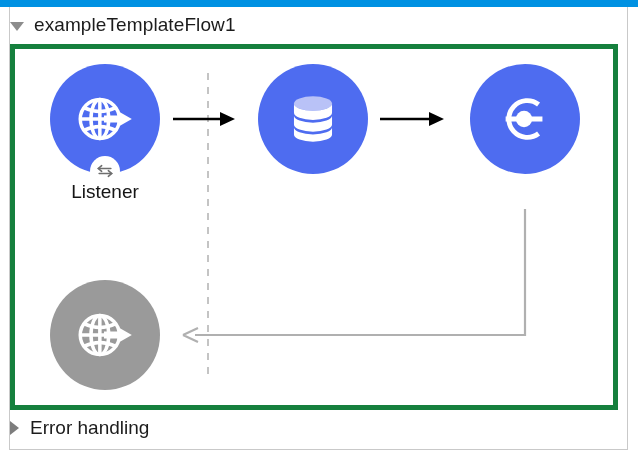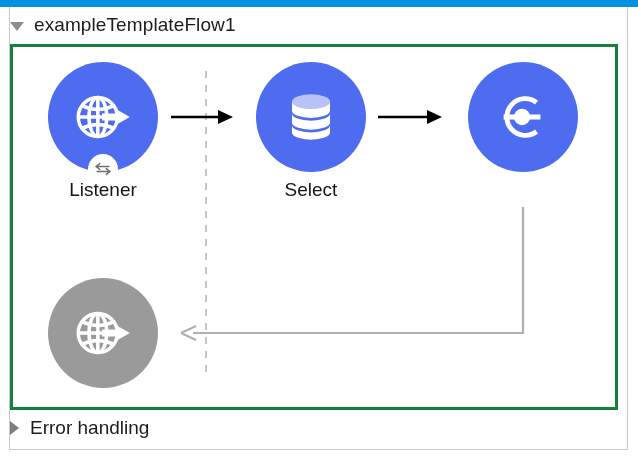--- a/index.html
+++ b/index.html
@@ -80,21 +80,21 @@
     white-space: nowrap;
   }
 
   
   .flow-body {
     position: absolute;
     left: 10px;
     top: 44px;
     width: 608px;
     height: 366px;
-    border: 3px solid #15803d;
+    border: 5px solid #15803d;
     box-sizing: border-box;
     background: #ffffff;
     overflow: hidden;
   }
 
   .svg-layer {
     position: absolute;
     left: 0;
     top: 0;
   }
@@ -214,21 +214,20 @@
     <div class="node-label" style="left:-20px; top:132px;">Listener</div>
 
     <div class="node node-blue" style="left:243px; top:15px;">
       <svg width="58" height="58" viewBox="0 0 64 64">
         <ellipse cx="32" cy="15" rx="21" ry="8" fill="#b9c2f7"></ellipse>
         <path d="M 11 15 L 11 25 A 21 8 0 0 0 53 25 L 53 15 A 21 8 0 0 1 11 15 Z" fill="#ffffff"></path>
         <path d="M 11 28 L 11 38 A 21 8 0 0 0 53 38 L 53 28 A 21 8 0 0 1 11 28 Z" fill="#ffffff"></path>
         <path d="M 11 41 L 11 49 A 21 8 0 0 0 53 49 L 53 41 A 21 8 0 0 1 11 41 Z" fill="#ffffff"></path>
       </svg>
     </div>
-    <div class="node-label" style="left:188px; top:132px;">Select</div>
 
     <div class="node node-blue" style="left:455px; top:15px;">
       <svg width="62" height="62" viewBox="0 0 64 64">
         <path d="M 46 17 A 19 19 0 1 0 46 47" stroke="#ffffff" stroke-width="5" fill="none" stroke-linecap="butt"></path>
         <rect x="12" y="29.4" width="38" height="5.2" fill="#ffffff"></rect>
         <circle cx="31" cy="32" r="8.4" fill="#ffffff"></circle>
       </svg>
     </div>
 
     <div class="node node-gray" style="left:35px; top:231px;">

